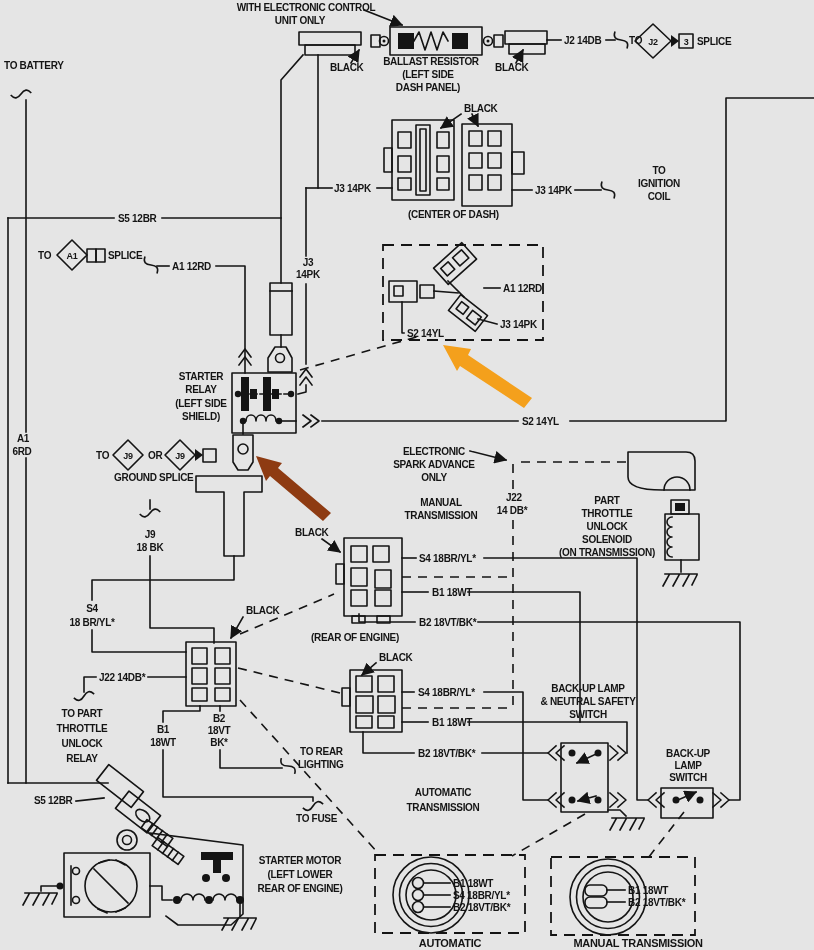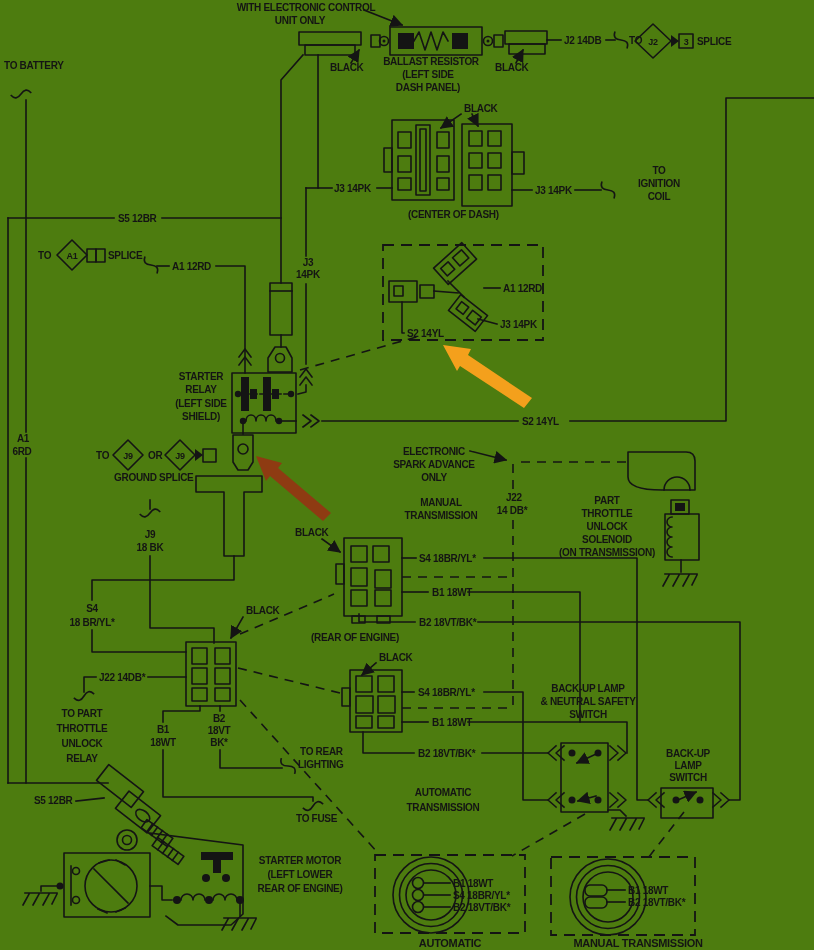--- a/index.html
+++ b/index.html
@@ -1,16 +1,16 @@
 <!DOCTYPE html>
 <html><head>
 <meta charset="utf-8">
 <style>
   html,body{margin:0;padding:0;background:#ffffff}
-  .stage{position:relative;width:814px;height:950px;background:#4d7c0f;overflow:hidden}
+  .stage{position:relative;width:814px;height:950px;background:#e5e5e5;overflow:hidden}
   svg{display:block}
   .w{fill:none;stroke:#141414;stroke-width:1.6;stroke-linejoin:round;stroke-linecap:square}
   .f{fill:#141414;stroke:none}
   .dsh{fill:none;stroke:#141414;stroke-width:1.8;stroke-dasharray:11 7}
   .dsp{fill:none;stroke:#141414;stroke-width:1.6;stroke-dasharray:9 7}
   .lbl{font:bold 10px "Liberation Sans",sans-serif;fill:#141414;letter-spacing:-0.3px}
   .s9{font-size:9px}
   .s11{font-size:11px}
   .mid{text-anchor:middle}
   #ah path{fill:#141414}

